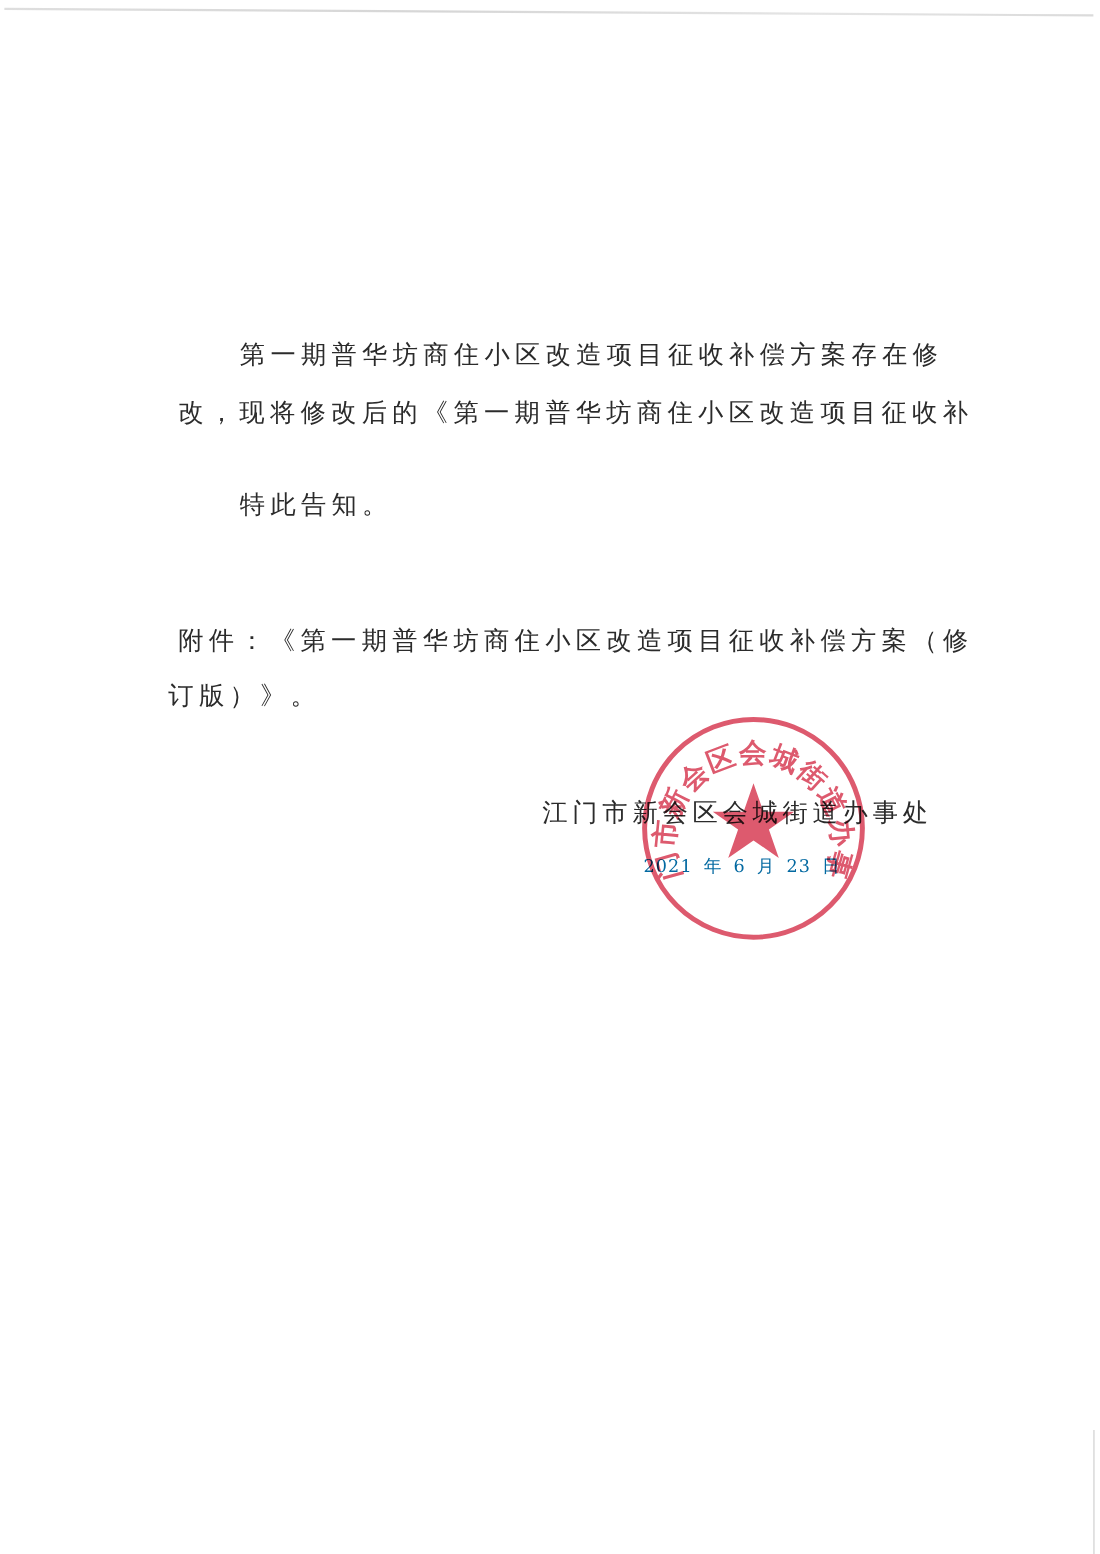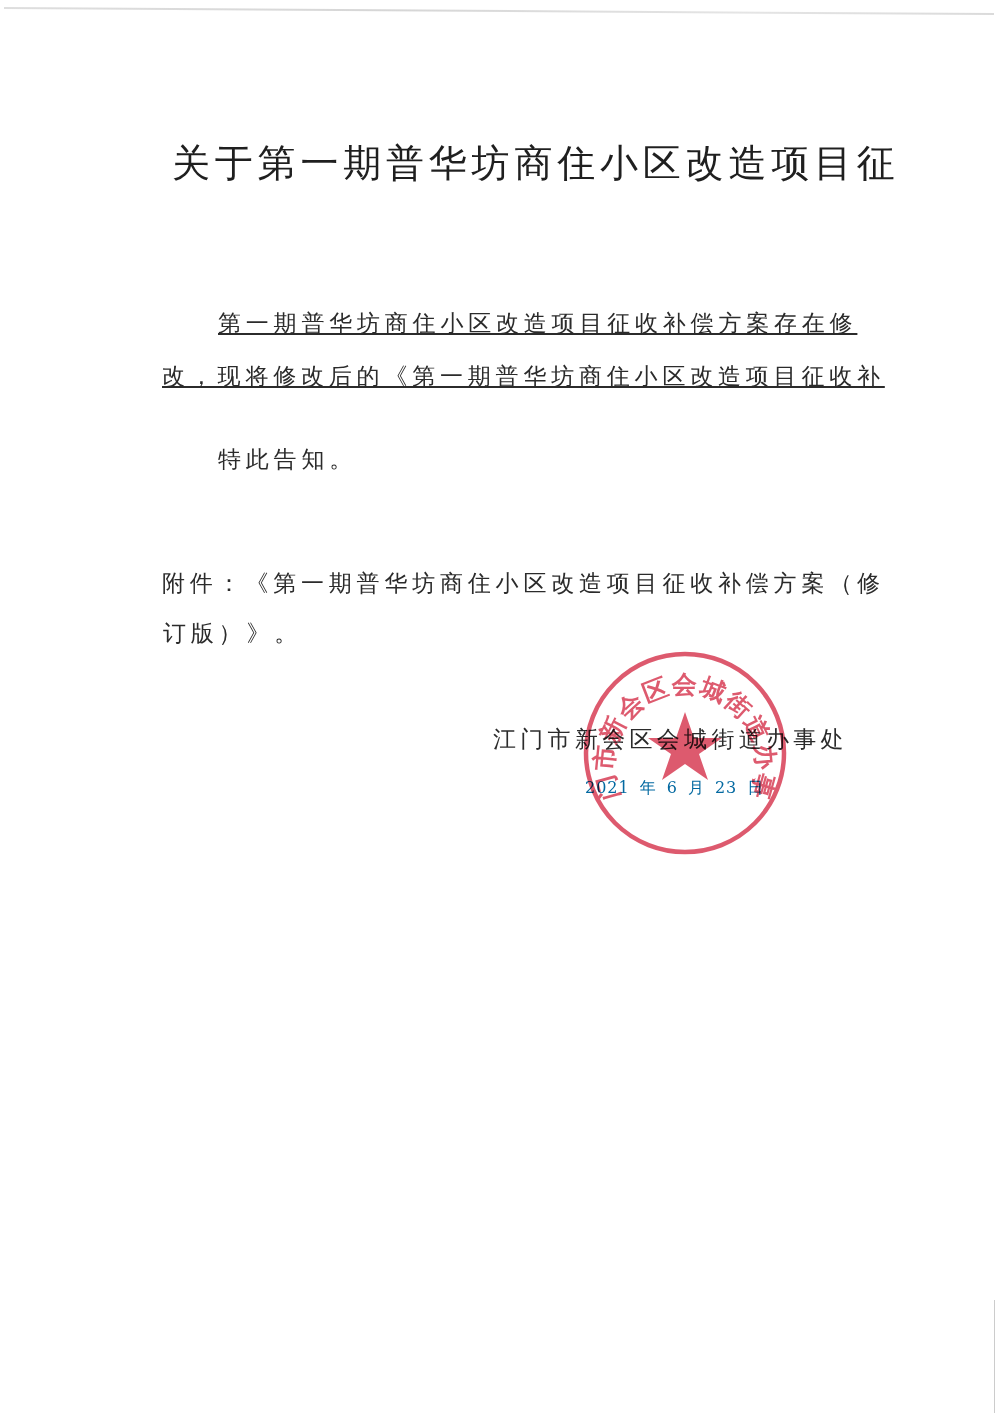--- a/index.html
+++ b/index.html
@@ -53,26 +53,26 @@
 
     .body-line {
       position: absolute;
       font-family: "DejaVu Sans", "Liberation Sans", sans-serif;
       font-size: 23px;
       letter-spacing: 4.8px;
       white-space: nowrap;
       color: #2b2b2b;
       line-height: 1;
     }
-    .l1 { top: 312px; left: 218px; text-decoration: underline; }
-    .l2 { top: 365px; left: 162px; text-decoration: underline; }
+    .l1 { top: 312px; left: 218px; }
+    .l2 { top: 365px; left: 162px; }
     .l3 { top: 413px; left: 162px; }
     .l4 { top: 448px; left: 218px; }
     .l5 { top: 572px; left: 162px; text-align: right; }
-    .l6 { top: 622px; left: 163px; }
+    .l6 { top: 622px; left: 153px; }
 
     .sign-org {
       position: absolute;
       top: 728px; left: 493px;
       font-family: "DejaVu Sans", "Liberation Sans", sans-serif;
       font-size: 23px;
       letter-spacing: 4.3px;
       white-space: nowrap;
       color: #2b2b2b;
       line-height: 1;
@@ -104,21 +104,20 @@
       pointer-events: none;
     }
   </style>
 </head>
 <body>
 
 <div class="page">
   <div class="edge-top"></div>
   <div class="edge-right"></div>
 
-  <div class="title title-1">关于第一期普华坊商住小区改造项目征</div>
 
   <div class="body-line l1">第一期普华坊商住小区改造项目征收补偿方案存在修</div>
   <div class="body-line l2">改，现将修改后的《第一期普华坊商住小区改造项目征收补</div>
   <div class="body-line l4">特此告知。</div>
 
   <div class="body-line l5">附件：《第一期普华坊商住小区改造项目征收补偿方案（修</div>
   <div class="body-line l6">订版）》。</div>
 
   <div class="sign-org">江门市新会区会城街道办事处</div>
   <div class="sign-date">

